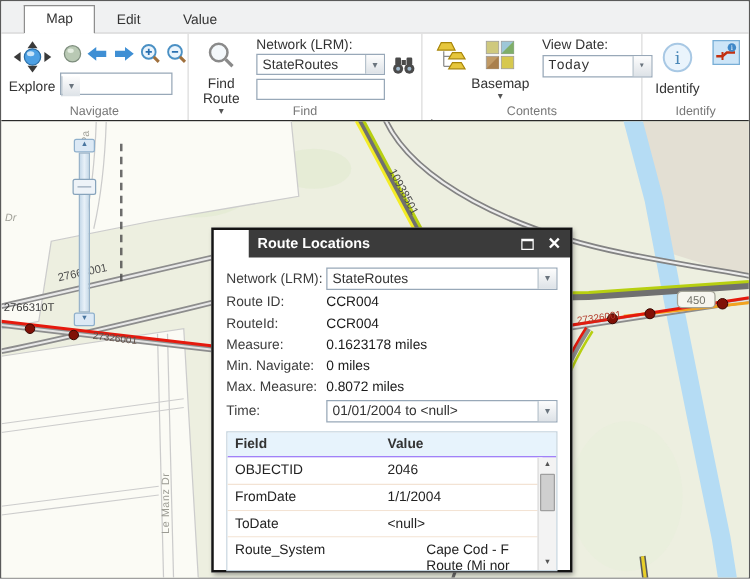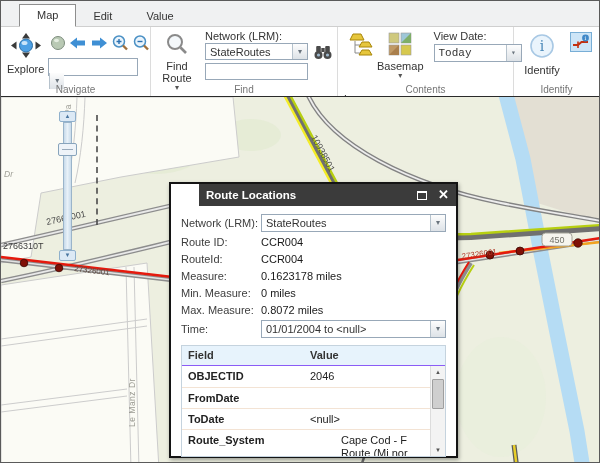--- a/index.html
+++ b/index.html
@@ -14,21 +14,21 @@
   .ribbon { height:69px; background:#fff; display:flex; }
   .rgroup { position:relative; border-right:1px solid #dcdcdc; padding:3px 4px 14px 6px; display:flex; align-items:flex-start; }
   .rgroup:last-child { border-right:none; }
   .g-nav { width:150px; } .g-find { width:187px; } .g-contents { width:176px; } .g-identify { width:86px; }
   .grouplabel { position:absolute; bottom:1px; left:0; right:0; text-align:center; font-size:10px; color:#767676; }
   .bigbtn { display:flex; flex-direction:column; align-items:center; width:48px; padding-top:2px; cursor:default; }
   .bigbtn .blabel { font-size:11px; color:#333; text-align:center; line-height:12px; margin-top:2px; }
   .ddcaret { font-size:8px; color:#555; line-height:7px; }
   .iconrow { display:flex; align-items:center; gap:3px; height:22px; margin:2px 0 4px 2px; }
   .iconrow svg { cursor:default; }
-  .combo { display:flex; height:18px; border:1px solid #98a8b8; background:#fff; align-items:stretch;gap:12px; }
+  .combo { display:flex; height:18px; border:1px solid #98a8b8; background:#fff; align-items:stretch; }
   .combo .combo-val { flex:1; padding:2px 0 0 4px; white-space:nowrap; overflow:hidden; }
   .combo .combo-btn { width:15px; background:linear-gradient(#fdfdfd,#dde2e7); border-left:1px solid #b6c2cc; color:#6a747e; font-size:8px; text-align:center; line-height:16px; }
   .navcol { display:flex; flex-direction:column; margin-left:4px; }
   .scale-combo { width:90px;flex-direction:column; }
   .findcol { display:flex; flex-direction:column; margin-left:8px; }
   .findcol .flabel { font-size:11px; margin-bottom:1px; }
   .findrow { display:flex; align-items:center; gap:5px; }
   .network-combo { width:103px; height:17px; }
   .route-input { width:103px; height:17px; border:1px solid #98a8b8; margin-top:3px; font:11px "Liberation Sans",sans-serif; padding:0 4px; }
   .vdcol { display:flex; flex-direction:column; margin-left:10px; }
@@ -58,21 +58,21 @@
   .frow.comborow { height:19px; margin-bottom:2px; }
   .frow .flab { width:80px; color:#3d3d3d; flex:none; }
   .frow .fval { color:#1a1a1a; }
   .frow .combo { flex:1; height:18px; }
 
   .tbl { position:relative; margin-top:7px; height:112px; border:1px solid #c5d3de; overflow:hidden; }
   .thead { display:flex; height:20px; background:#e7f3fc; font-weight:bold; border-bottom:1px solid #8b5cf6; }
   .thead .hF { width:124px; padding:3px 0 0 6px; }
   .thead .hV { flex:1; padding:3px 0 0 4px; }
   .trow { display:flex; border-bottom:1px solid #f3e3d4; background:#fff; width:252px; }
-  .trow .cF { width:124px; padding:4px 0 0 6px; color:#222;font-weight:bold; }
+  .trow .cF { width:124px; padding:4px 0 0 6px; color:#222; }
   .trow .cV { flex:1; padding:4px 0 0 4px; color:#222; line-height:13px; }
   .r1,.r2,.r3 { height:22px; } .r2,.r3 { height:21px; } .r4 { height:28px;gap:31px; }
   .sbar { position:absolute; right:0; top:20px; bottom:0; width:15px; background:#f3f3f3; border-left:1px solid #dcdcdc; }
   .sb-arrow { height:12px; font-size:6px; color:#555; text-align:center; line-height:12px; }
   .sb-arrow.down { position:absolute; bottom:0; left:0; right:0; }
   .sb-thumb { margin:1px 1px; height:30px; background:#cfcfcf; border:1px solid #9f9f9f; border-radius:1px; }
 </style>
 </head>
 <body>
 
@@ -321,21 +321,21 @@
         </div>
         <div class="frow">
           <span class="flab">RouteId:</span>
           <span class="fval">CCR004</span>
         </div>
         <div class="frow">
           <span class="flab">Measure:</span>
           <span class="fval">0.1623178 miles</span>
         </div>
         <div class="frow">
-          <span class="flab">Min. Measure:</span>
+          <span class="flab">Min. Navigate:</span>
           <span class="fval">0 miles</span>
         </div>
         <div class="frow">
           <span class="flab">Max. Measure:</span>
           <span class="fval">0.8072 miles</span>
         </div>
         <div class="frow comborow">
           <span class="flab">Time:</span>
           <div class="combo">
             <span class="combo-val">01/01/2004 to &lt;null&gt;</span>
@@ -347,20 +347,21 @@
           <div class="thead">
             <span class="hF">Field</span>
             <span class="hV">Value</span>
           </div>
           <div class="trow r1">
             <span class="cF">OBJECTID</span>
             <span class="cV">2046</span>
           </div>
           <div class="trow r2">
             <span class="cF">FromDate</span>
+            <span class="cV">1/1/2004</span>
           </div>
           <div class="trow r3">
             <span class="cF">ToDate</span>
             <span class="cV">&lt;null&gt;</span>
           </div>
           <div class="trow r4">
             <span class="cF">Route_System</span>
             <span class="cV">Cape Cod - F Route (Mi nor Arterial/ Collector)</span>
           </div>
           <div class="sbar">

